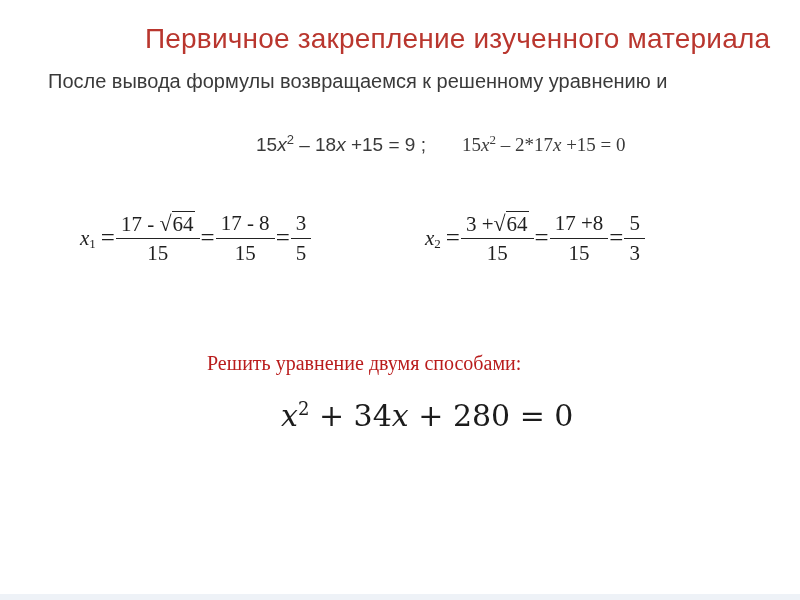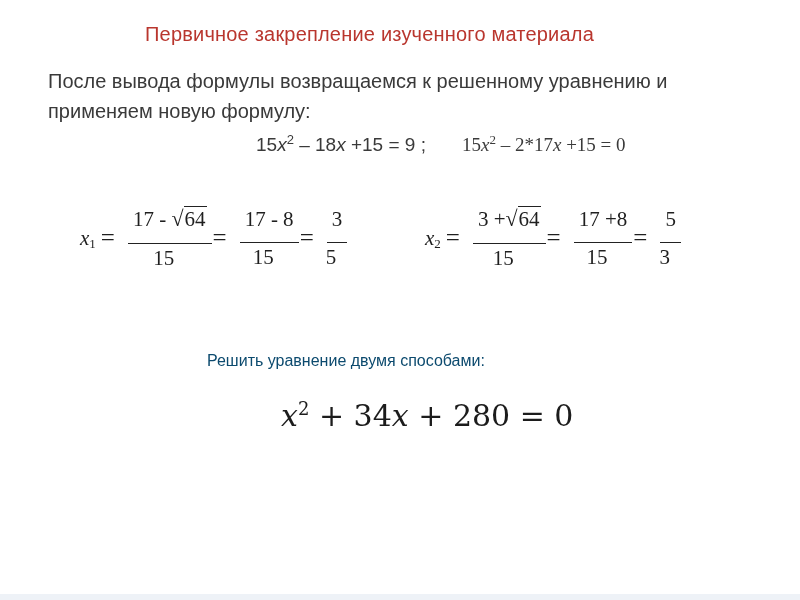--- a/index.html
+++ b/index.html
@@ -11,21 +11,21 @@
   }
   .slide {
     position: relative;
     width: 800px; height: 600px;
     background: #ffffff;
     overflow: hidden;
   }
   
   .title {
     position: absolute; left: 145px; top: 23px;
-    font-size: 20px; color: #b9362e;
+    font-size: 28px; color: #b9362e;
     letter-spacing: 0.2px;
     white-space: nowrap;
   }
   
   .intro {
     position: absolute; left: 48px; top: 66px;
     font-size: 20px; line-height: 30px; color: #3a3a3a;
   }
   
   .eq-line {
@@ -54,33 +54,34 @@
   .root-1 { left: 80px; }
   .root-2 { left: 425px; }
   .root .var { font-style: italic; font-size: 21px; }
   .root .sub { font-size: 13px; position: relative; top: 6px; margin-right: 4px; }
   .root .eq  { font-size: 25px; margin: 0 1px; }
   .frac {
     display: inline-flex; flex-direction: column; align-items: center;
     font-size: 21px; line-height: 1.15;
   }
   .frac .num {
-    padding: 0 5px 11px 5px;
+    padding: 0 5px 2px 5px;
     border-bottom: 1.6px solid #222;
     white-space: pre;
-    display: flex; align-items: flex-end; margin-left: 12px;
+    display: flex; align-items: flex-end;
   }
   .frac .den { padding-top: 2px; }
   .sqrt-sym { font-size: 22px; }
   .radicand { border-top: 1.4px solid #222; padding: 0 1px; }
   
   .prompt {
     position: absolute; left: 207px; top: 352px;
-    font-size: 16px; color: #0c4a6e;
+    font-size: 20px; color: #b91c1c;
     white-space: nowrap;
+    font-family: Liberation Serif, serif;
   }
   
   .final-eq {
     position: absolute; left: 281px; top: 398px;
     font-family: "DejaVu Serif", "Liberation Serif", serif;
     font-size: 30px; color: #1c1c1c;
     white-space: pre;
   }
   .final-eq i { font-style: italic; }
   .final-eq sup { font-size: 18px; }
@@ -93,21 +94,20 @@
 </style>
 </head>
 <body>
 
 <div class="slide">
 
   <div class="title">Первичное закрепление изученного материала</div>
 
   <div class="intro">
     <div>После вывода формулы возвращаемся к решенному уравнению и</div>
-    <div>применяем новую формулу:</div>
   </div>
 
   <div class="eq-line eq-left"><span>15</span><i>x</i><sup>2</sup><span> – 18</span><i>x</i><span> +15 = 9 ;</span></div>
 
   <div class="eq-line eq-right"><span>15</span><i>x</i><sup>2</sup><span> – 2*17</span><i>x</i><span> +15 = 0</span></div>
 
 
   <div class="root root-1">
     <span class="var">x</span>
       <span class="sub">1</span>

